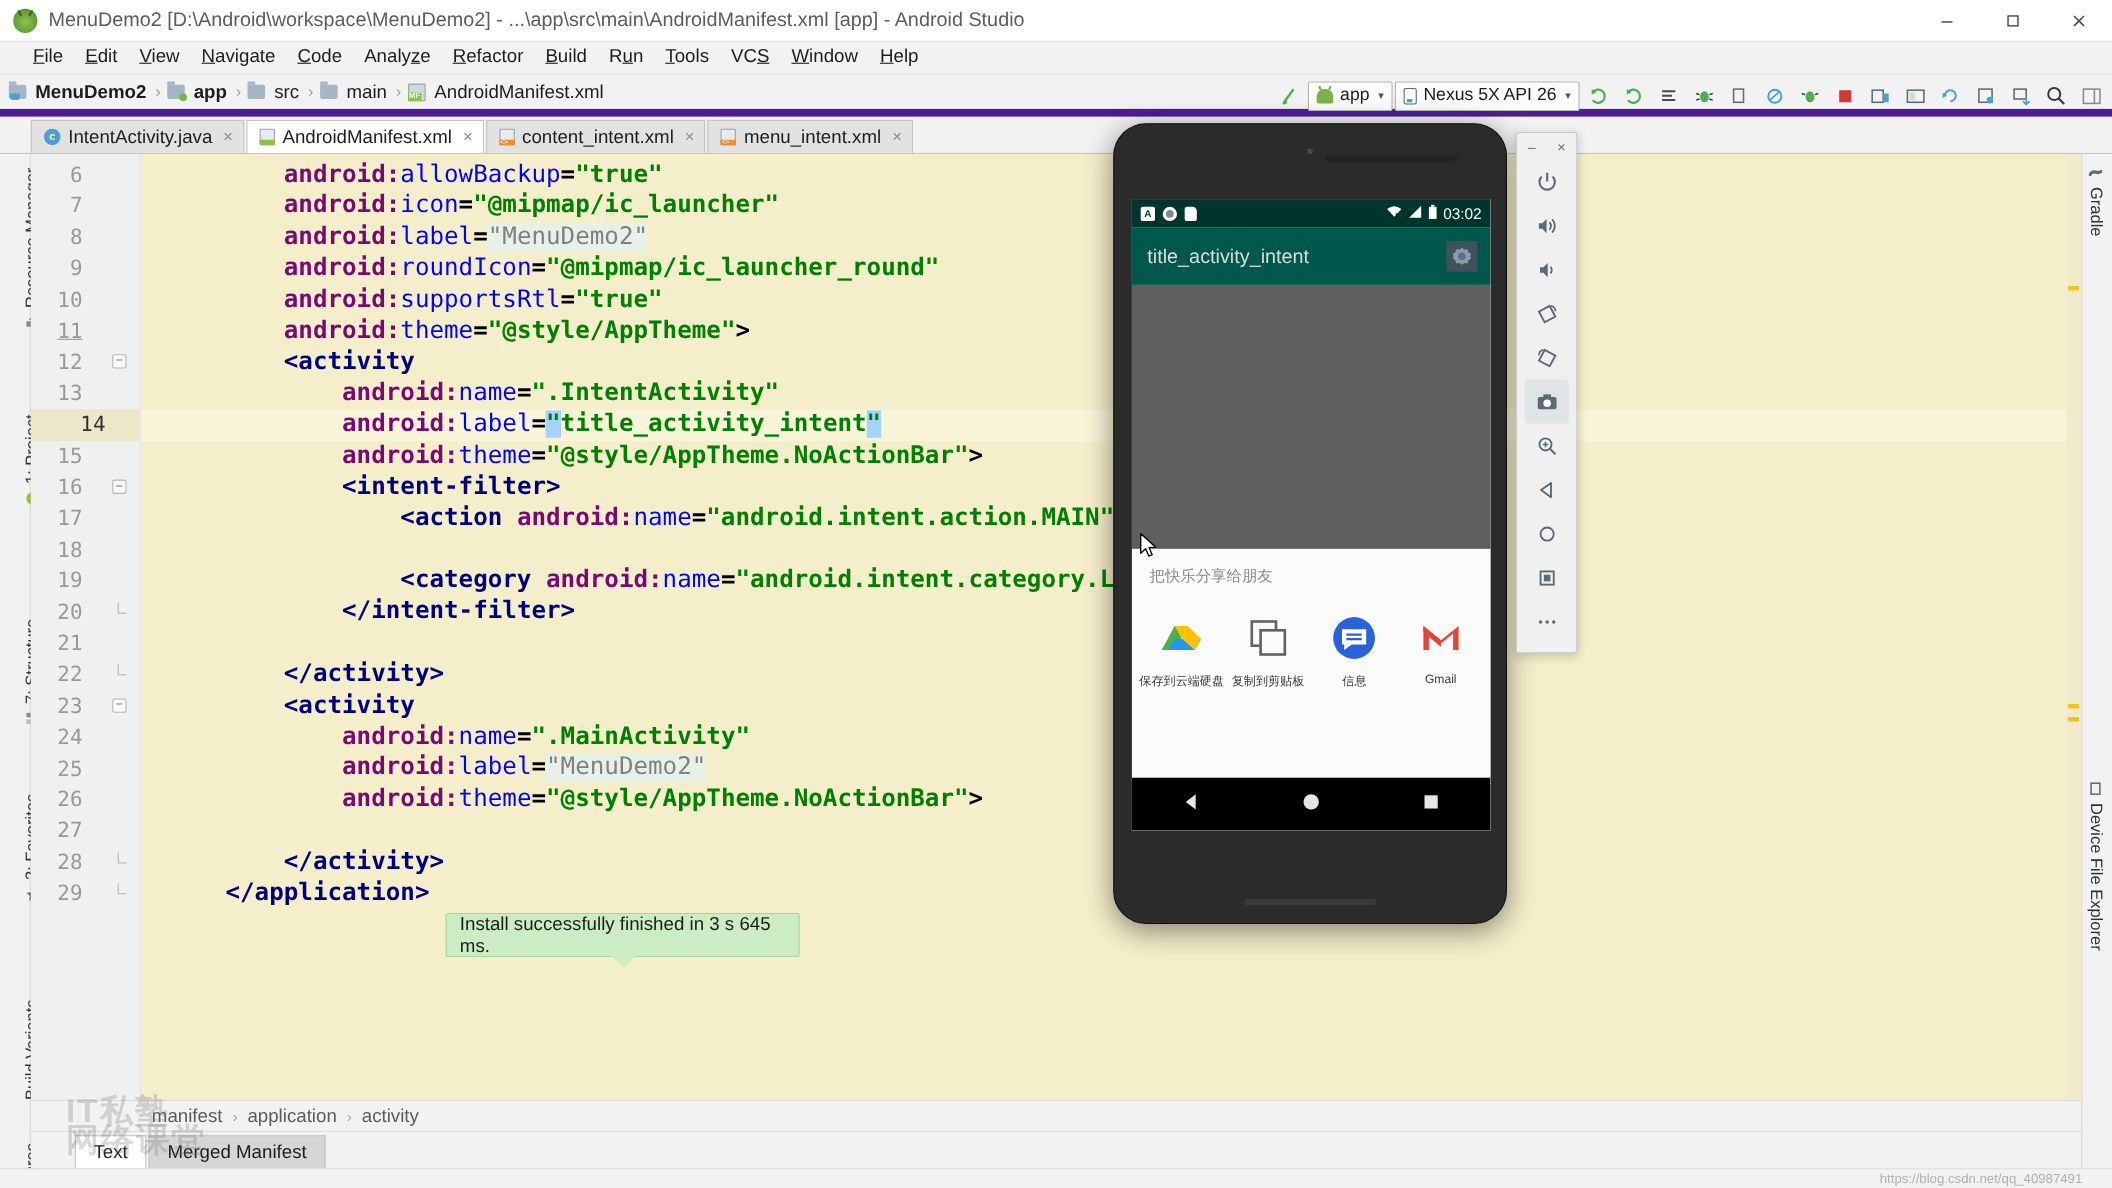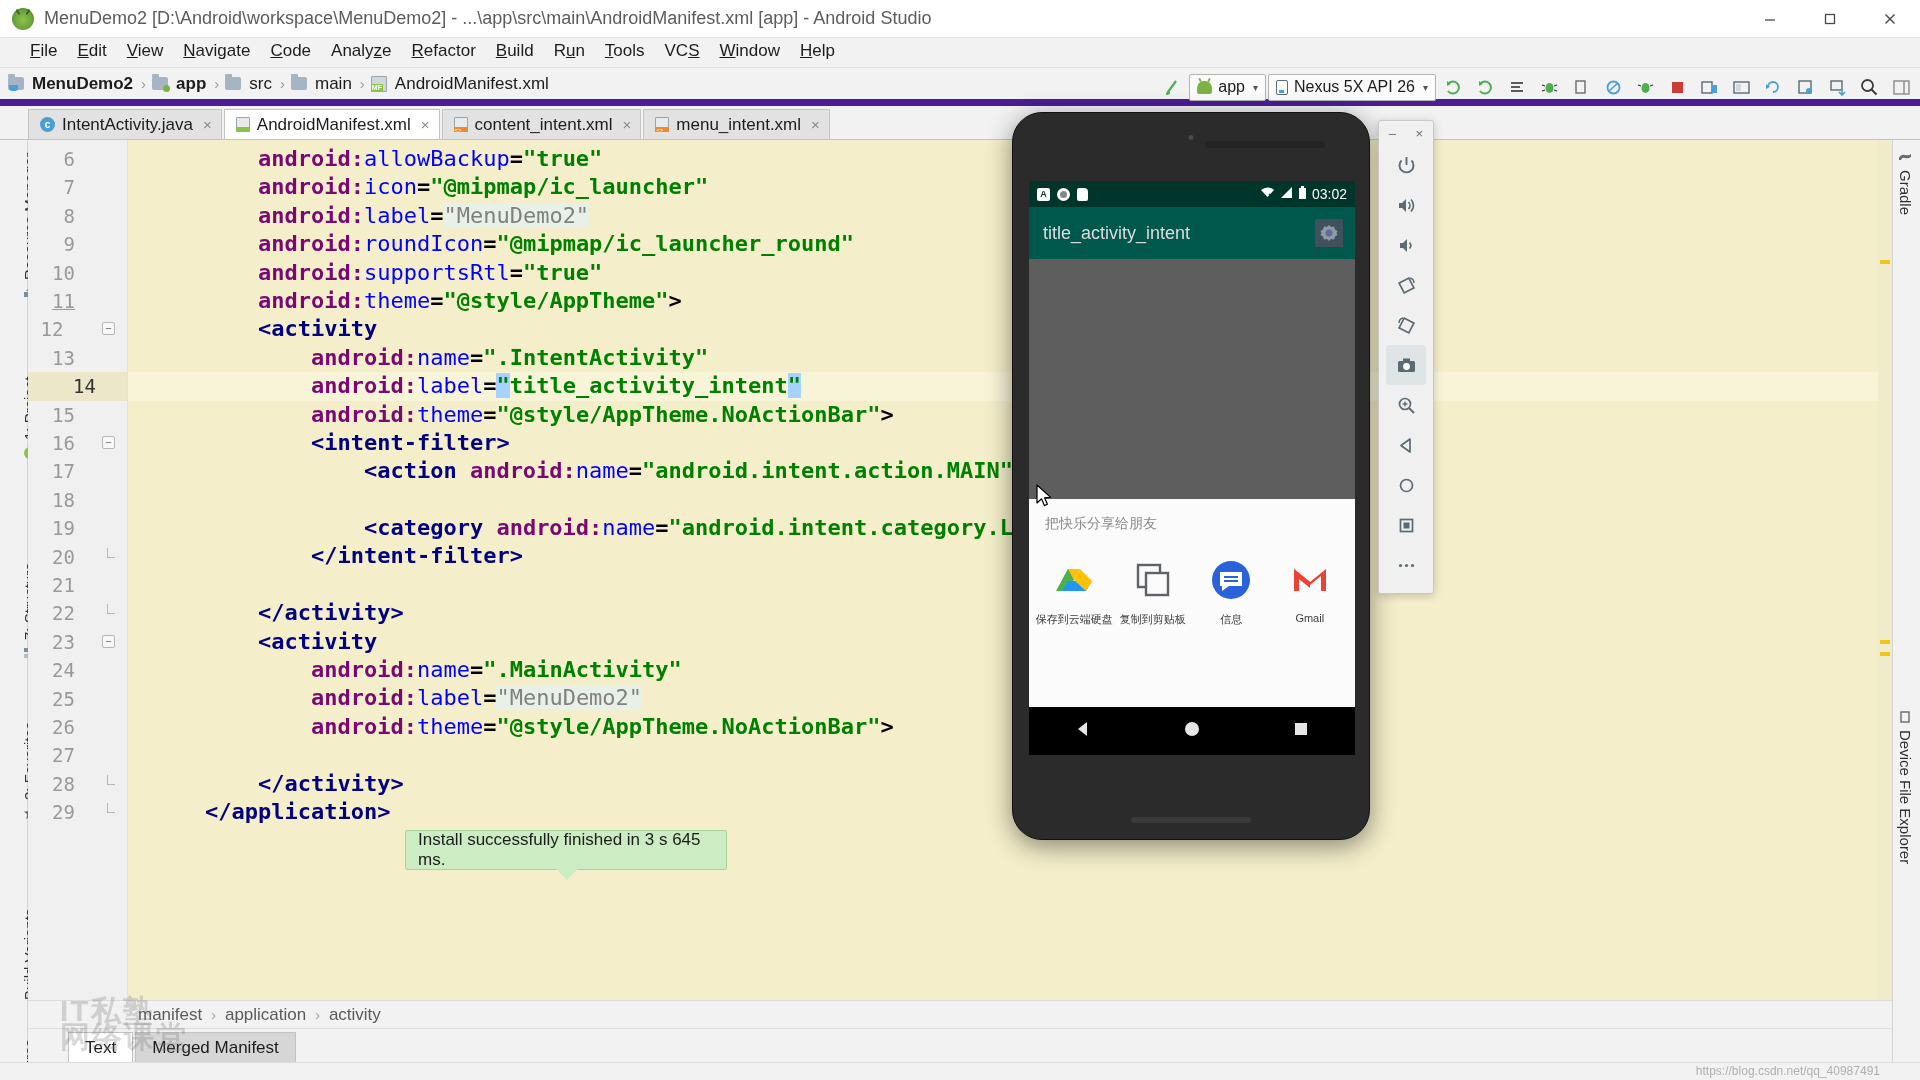--- a/index.html
+++ b/index.html
@@ -240,21 +240,21 @@
     background: #f2f2f2; border-top: 1px solid #dcdcdc;
   }
 
   
   #watermark {
     position: absolute; left: 60px; bottom: 30px; font-size: 30px; font-weight: bold;
     color: rgba(120,120,120,0.28); letter-spacing: 2px; pointer-events: none;
     line-height: 26px;
   }
   #wm-url {
-    position: absolute; right: 40px; bottom: 2px; font-size: 12px;
+    position: absolute; right: 27px; bottom: 2px; font-size: 12px;
     color: rgba(120,120,120,0.55);
   }
 
   
   #balloon {
     position: absolute; left: 405px; top: 830px; width: 322px; height: 40px;
     background: #ccecc3; border: 1px solid #a8d49c; border-radius: 2px;
     display: flex; align-items: center; padding: 0 12px; font-size: 17px; color: #1c1c1c;
   }
   #balloon::after {
@@ -637,21 +637,21 @@
 
   <div id="editor">
     <div id="gutter">
         <div style="position: absolute; left: 0px; right: 0px; height: 28.4px; background: rgb(235, 231, 200); top: 232.2px;"></div>
         <div class="lnum" style="top: 8px;">6</div>
         <div class="lnum" style="top: 36.4px;">7</div>
         <div class="lnum" style="top: 64.8px;">8</div>
         <div class="lnum" style="top: 93.2px;">9</div>
         <div class="lnum" style="top: 121.6px;">10</div>
         <div class="lnum" style="top: 150px; text-decoration: underline;">11</div>
-        <div class="lnum" style="top: 178.4px; text-align: center;">12</div>
+        <div class="lnum" style="top: 178.4px;">12</div>
         <div class="fold" style="top: 182.4px;">−</div>
         <div class="lnum" style="top: 206.8px;">13</div>
         <div class="lnum" style="top: 235.2px; color: rgb(51, 51, 51); padding-left: 44px;">14</div>
         <div class="lnum" style="top: 263.6px;">15</div>
         <div class="lnum" style="top: 292px;">16</div>
         <div class="fold" style="top: 296px;">−</div>
         <div class="lnum" style="top: 320.4px;">17</div>
         <div class="lnum" style="top: 348.8px;">18</div>
         <div class="lnum" style="top: 377.2px;">19</div>
         <div class="lnum" style="top: 405.6px;">20</div>

